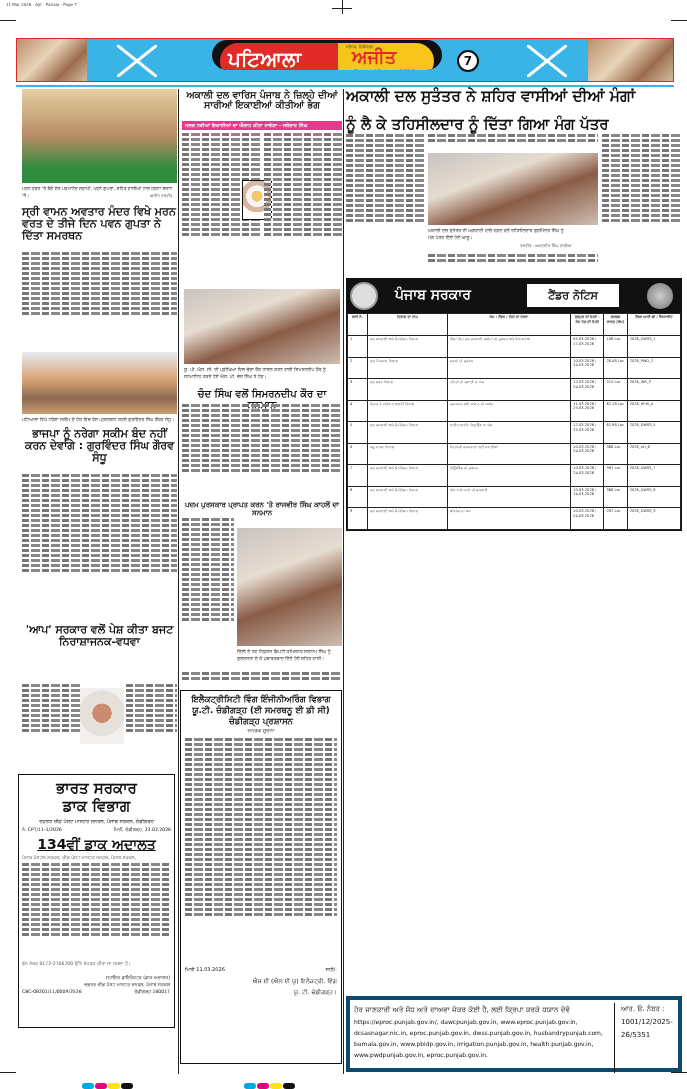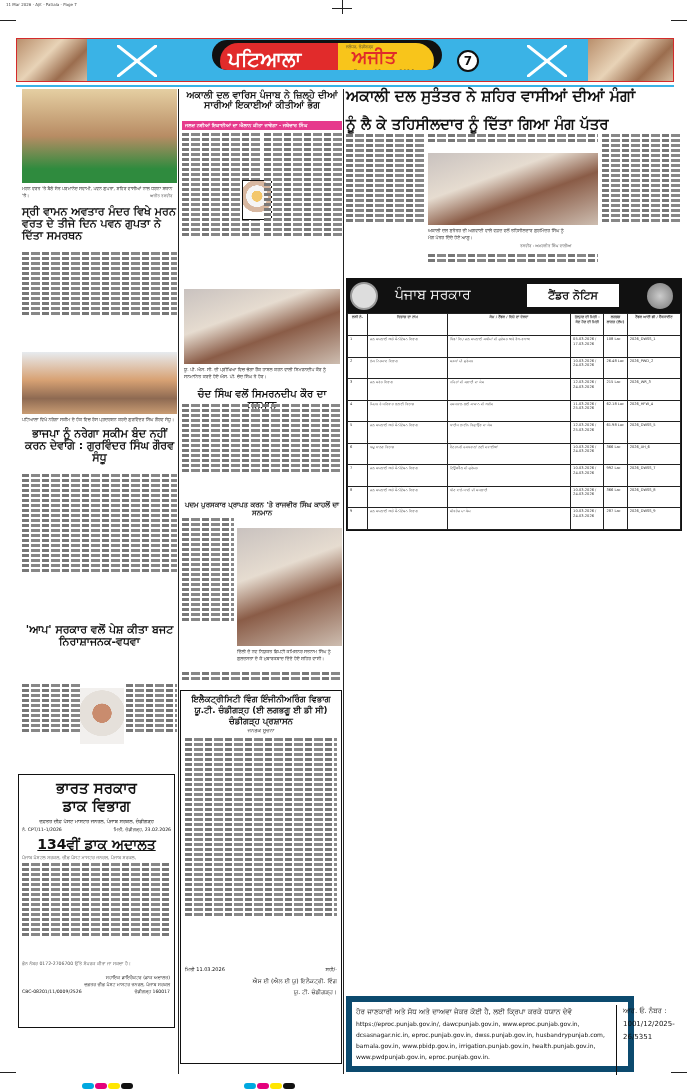--- a/index.html
+++ b/index.html
@@ -30,28 +30,28 @@
 .credit{font-size:4px;color:#444}
 .hd{font-weight:bold;color:#111;line-height:1.1}
 .hd-m{font-size:11px}
 .text{font-size:4px;line-height:6.4px;color:#555;text-align:justify;overflow:hidden}
 .text .ln{display:block;height:3px;margin:2px 0 1.4px;background:repeating-linear-gradient(90deg,#777 0 7px,#fff 7px 9px,#888 9px 18px,#fff 18px 20px)}
 .pinkbar{background:#e63a8c;color:#fff;font-size:5px;font-weight:bold;padding:1px 3px;white-space:nowrap;overflow:hidden}
 .vline{background:#222;width:1px}
 .tender{left:346px;top:278px;width:336px;border:1px solid #111}
 .tender-head{height:34px;background:#111;position:relative}
 .tender-logo{left:3px;top:3px;width:28px;height:28px;border-radius:50%;background:#ddd;border:2px solid #999}
-.tender-org{left:48px;top:7px;color:#fff;font-size:14px;font-weight:normal}
+.tender-org{left:48px;top:7px;color:#fff;font-size:14px;font-weight:bold}
 .tender-box{left:180px;top:5px;width:92px;height:23px;background:#fff;color:#111;font-size:11px;font-weight:bold;text-align:center;line-height:23px}
 .tender-seal{left:300px;top:4px;width:26px;height:26px;border-radius:50%;background:radial-gradient(circle,#ccc,#777)}
 table.tt{width:100%;border-collapse:collapse;font-size:3.6px;line-height:4.6px}
 table.tt th,table.tt td{border:1px solid #222;padding:1px 2px;vertical-align:top;color:#333}
 table.tt th{font-weight:bold;text-align:center;height:22px}
 table.tt td{height:21.5px}
-.info{left:346px;top:996px;width:288px;height:76px;border:6px solid #0c4a6e}
+.info{left:346px;top:996px;width:336px;height:76px;border:4px solid #0c4a6e}
 .info-text{left:4px;top:3px;width:250px;font-size:7.2px;line-height:13px;color:#111}
 .info-ref{left:264px;top:3px;width:70px;font-size:7px;line-height:13px;color:#111;border-left:1px solid #111;height:70px;padding-left:6px}
 .gov{left:18px;top:774px;width:157px;height:254px;border:1px solid #111}
 .gov-title{font-size:15px;font-weight:bold;text-align:center;line-height:18px}
 .gov-sub{font-size:5px;text-align:center;margin-top:3px}
 .gov-ref{font-size:4.6px;display:flex;justify-content:space-between;padding:2px 3px}
 .gov-court{font-size:14px;font-weight:bold;text-align:center;text-decoration:underline;margin:2px 0}
 .gov-sign{font-size:4.6px;text-align:right;padding-right:4px;line-height:7px}
 .notice{left:180px;top:690px;width:162px;height:374px;border:1px solid #111}
 .notice h3{font-size:8.6px;text-align:center;line-height:11px;font-weight:bold}
@@ -292,21 +292,21 @@
 </div>
 <div class="abs photo group" style="left:237px;top:528px;width:105px;height:118px"></div>
 <div class="abs caption" style="left:237px;top:648px;width:105px">ਦਿੱਲੀ ਦੇ ਨਵ ਨਿਯੁਕਤ ਡਿਪਟੀ ਕਮਿਸ਼ਨਰ ਸਤਨਾਮ ਸਿੰਘ ਨੂੰ ਗੁਲਦਸਤਾ ਦੇ ਕੇ ਮੁਬਾਰਕਬਾਦ ਦਿੰਦੇ ਹੋਏ ਸ਼ਹਿਰ ਵਾਸੀ।</div>
 <div class="abs text" style="left:182px;top:670px;width:160px;height:16px">
   <span class="ln"></span>
     <span class="ln"></span>
 </div>
 
 <div class="abs notice">
   <h3 style="margin-top:3px">ਇਲੈਕਟ੍ਰੀਸਿਟੀ ਵਿੰਗ ਇੰਜੀਨੀਅਰਿੰਗ ਵਿਭਾਗ</h3>
-  <h3>ਯੂ.ਟੀ. ਚੰਡੀਗੜ੍ਹ (ਈ ਲਗਭਗੂ ਈ ਡੀ ਸੀ)</h3>
+  <h3>ਯੂ.ਟੀ. ਚੰਡੀਗੜ੍ਹ (ਈ ਸਮਰਥਨੂ ਈ ਡੀ ਸੀ)</h3>
   <h3>ਚੰਡੀਗੜ੍ਹ ਪ੍ਰਸ਼ਾਸਨ</h3>
   <div class="nsub">ਜਨਤਕ ਸੂਚਨਾ</div>
   <div class="text" style="padding:2px 4px;height:232px">
     <span class="ln"></span>
       <span class="ln"></span>
       <span class="ln"></span>
       <span class="ln"></span>
       <span class="ln"></span>
       <span class="ln"></span>
       <span class="ln"></span>

